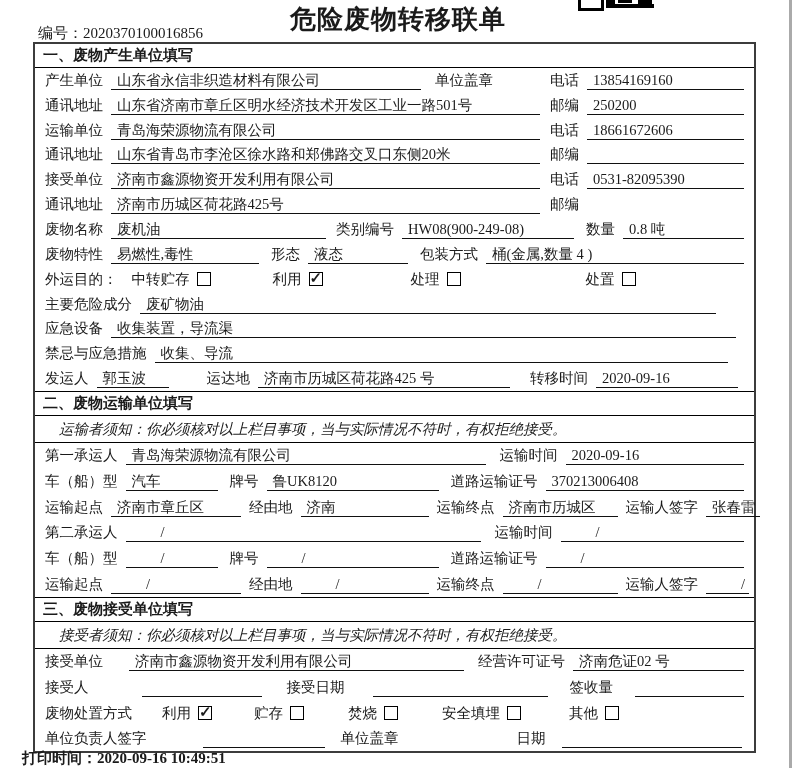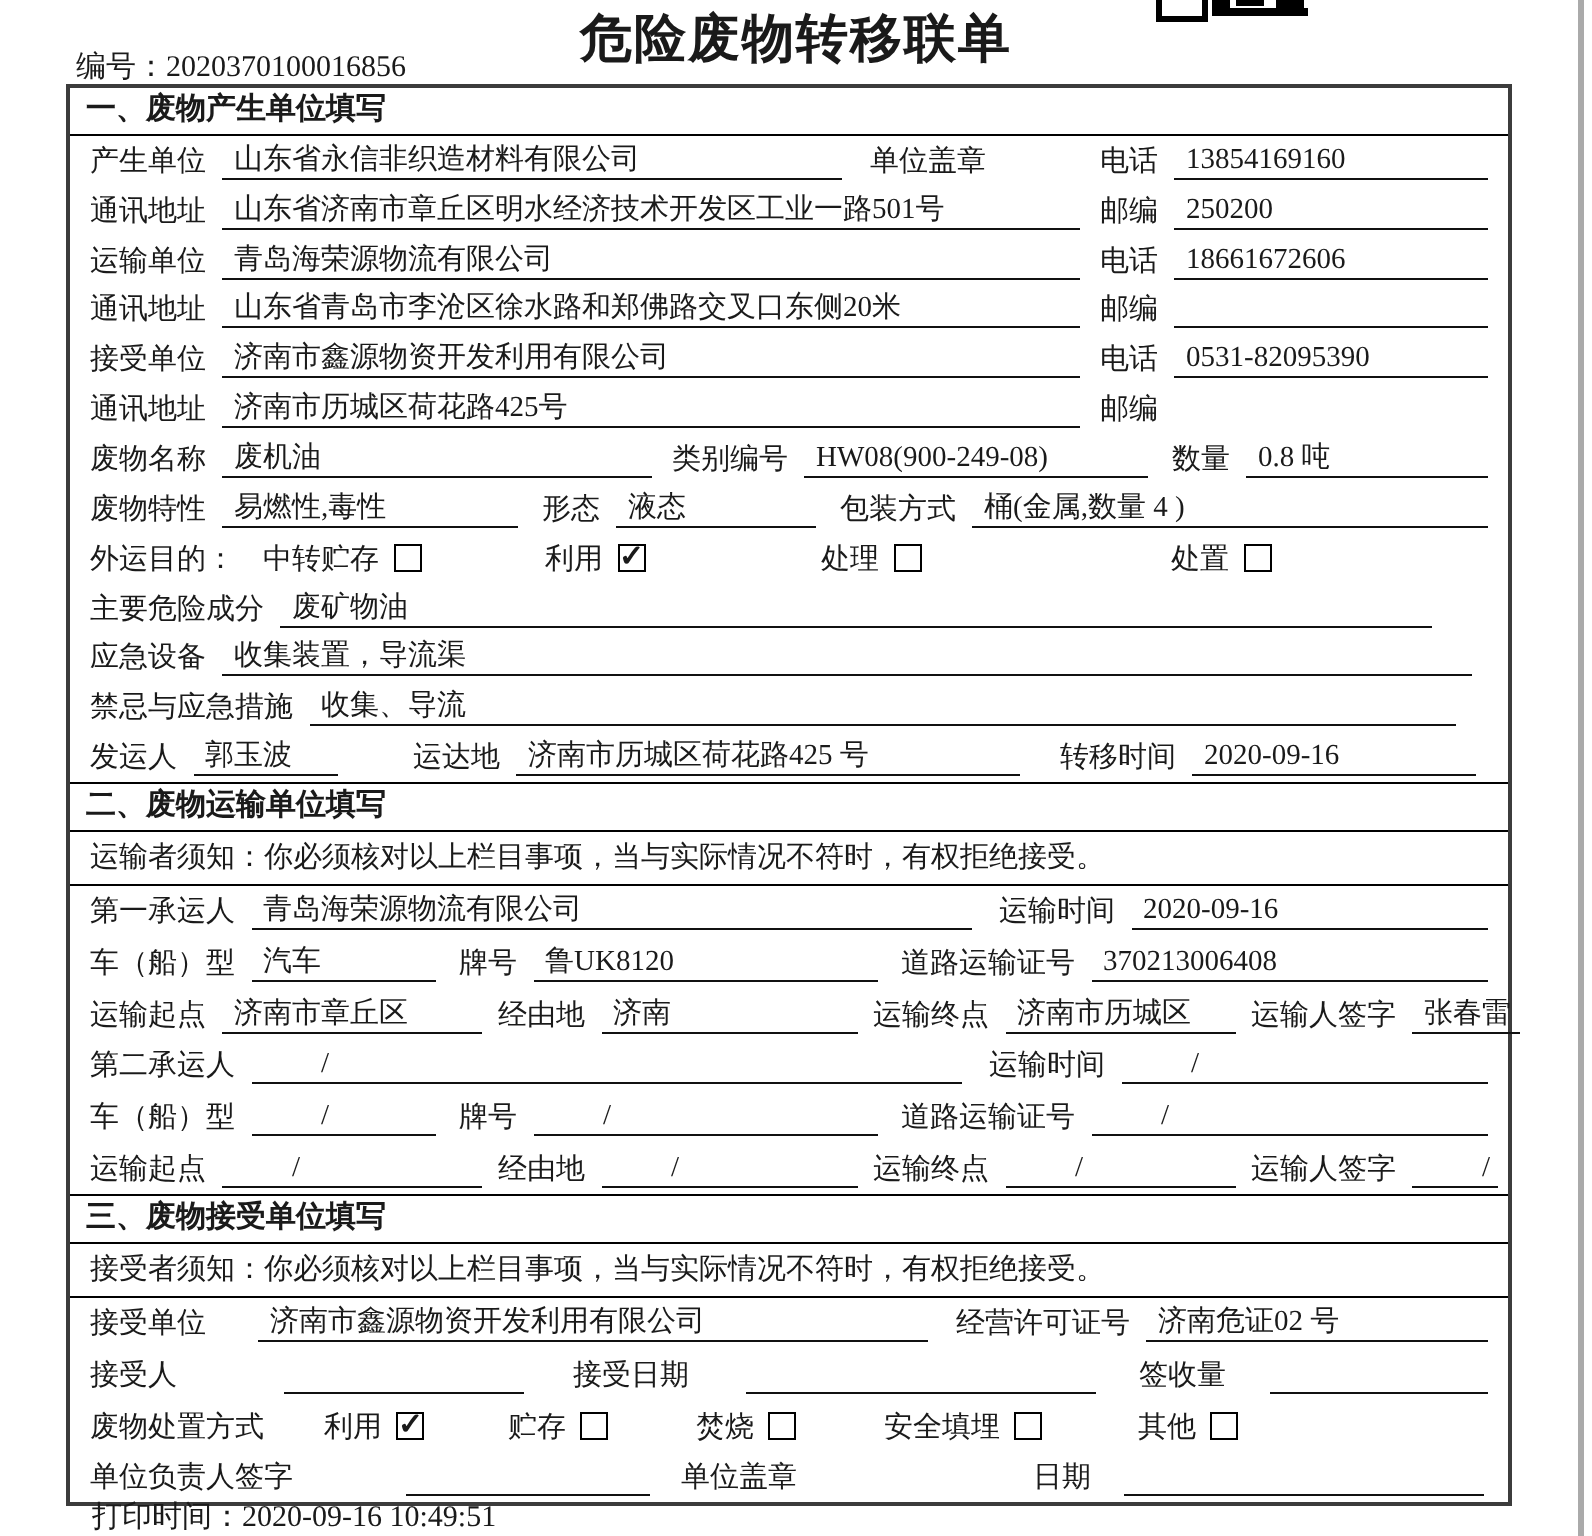--- a/index.html
+++ b/index.html
@@ -21,35 +21,35 @@
   
   .page-edge{position:absolute;left:789px;top:0;width:3px;height:768px;background:#aaaaaa;}
   
   .formtable{
     position:absolute;left:33px;top:42px;width:723px;box-sizing:border-box;
     border:2px solid #3c3c3c;background:#fff;font-size:14.5px;
   }
   .section{box-sizing:border-box;}
   .section + .section{border-top:1.5px solid #000;}
   .sechdr{font-weight:bold;font-size:15px;height:21px;line-height:21px;padding:1px 8px;border-bottom:1.5px solid #000;}
-  .note{height:22px;line-height:22px;padding:2px 10px;border-bottom:1.5px solid #000;white-space:nowrap;}
+  .note{height:22px;line-height:22px;padding:2px 24px;border-bottom:1.5px solid #000;white-space:nowrap;font-style:italic;}
   .row{display:flex;align-items:center;padding:0 10px;white-space:nowrap;}
   .s1 .row{height:24.85px;}
   .s2 .row{height:25.7px;}
   .s3 .row{height:25.6px;}
   .lbl{margin-right:8px;flex-shrink:0;}
   .u{height:19px;line-height:19px;border-bottom:1px solid #111;padding:0 4px 1px 6px;box-sizing:border-box;flex-shrink:0;overflow:visible;}
   .u.fill{flex:1 1 auto;}
   .sl{padding-left:35px;}
   .lgroup{display:flex;align-items:center;width:505px;flex-shrink:0;}
   .rgroup{display:flex;align-items:center;flex:1 1 auto;}
   .chk{width:12px;height:12px;border:1.5px solid #000;display:inline-block;position:relative;margin-left:7px;flex-shrink:0;}
   .chk.checked::after{content:"✓";position:absolute;left:0px;top:-4px;font-size:15px;font-weight:bold;}
   .opt{display:flex;align-items:center;}
-  .printline{position:absolute;left:46px;top:749px;font-size:15px;white-space:nowrap;}
+  .printline{position:absolute;left:22px;top:749px;font-size:15px;white-space:nowrap;font-weight:bold;}
 </style>
 </head>
 <body>
 
 <div class="hdr">
   <div class="serial"><span>编号：</span><span>2020370100016856</span></div>
   <div class="title">危险废物转移联单</div>
   <div class="qr">
     <div class="q-outline"></div>
       <div class="q1"></div>

